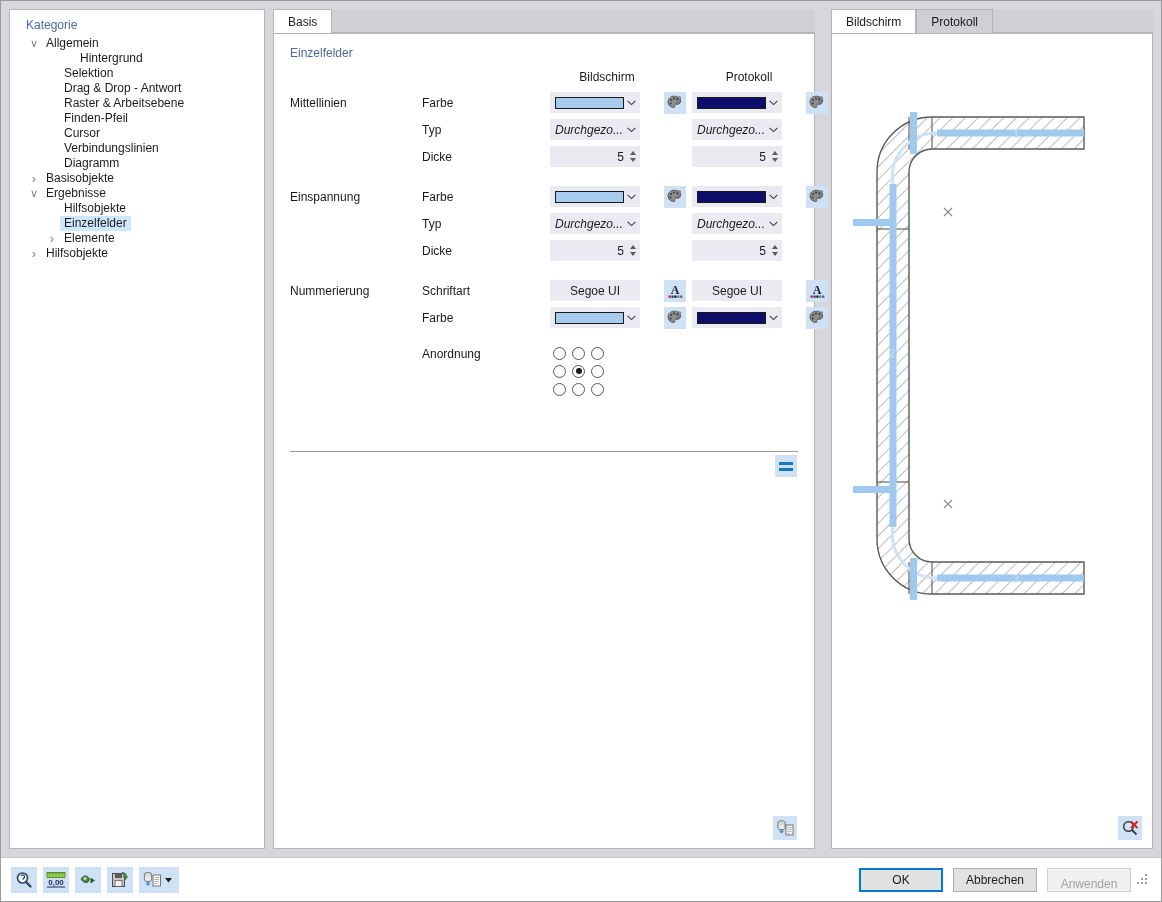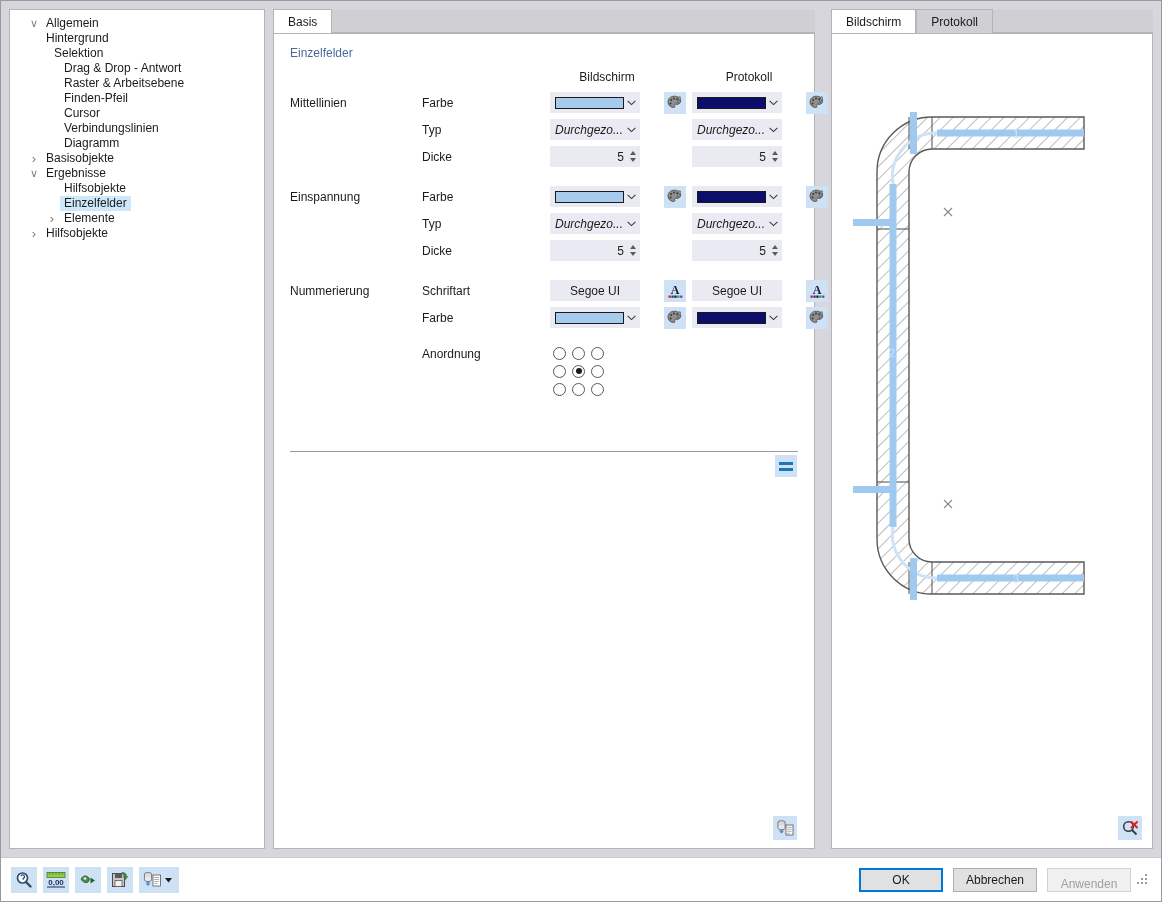--- a/index.html
+++ b/index.html
@@ -215,30 +215,31 @@
 </style>
 </head>
 <body>
 
 <div class="window">
 
 
   <div class="body">
 
     <div class="sidebar">
+      <div class="sidebar-header">Kategorie</div>
       <div id="tree">
           <div class="tree-item" style="padding-left: 16px;">
             <span class="chev" style="font-size: 11px;">∨</span>
             <span class="lbl">Allgemein</span>
           </div>
-          <div class="tree-item" style="padding-left: 16px;">
+          <div class="tree-item" style="padding-left: 50px;">
             <span class="chev"></span>
             <span class="lbl">Hintergrund</span>
           </div>
-          <div class="tree-item" style="padding-left: 24px;">
+          <div class="tree-item" style="padding-left: 34px;">
             <span class="chev"></span>
             <span class="lbl">Selektion</span>
           </div>
           <div class="tree-item" style="padding-left: 34px; align-items: center;">
             <span class="chev"></span>
             <span class="lbl">Drag &amp; Drop - Antwort</span>
           </div>
           <div class="tree-item" style="padding-left: 34px;">
             <span class="chev"></span>
             <span class="lbl">Raster &amp; Arbeitsebene</span>

